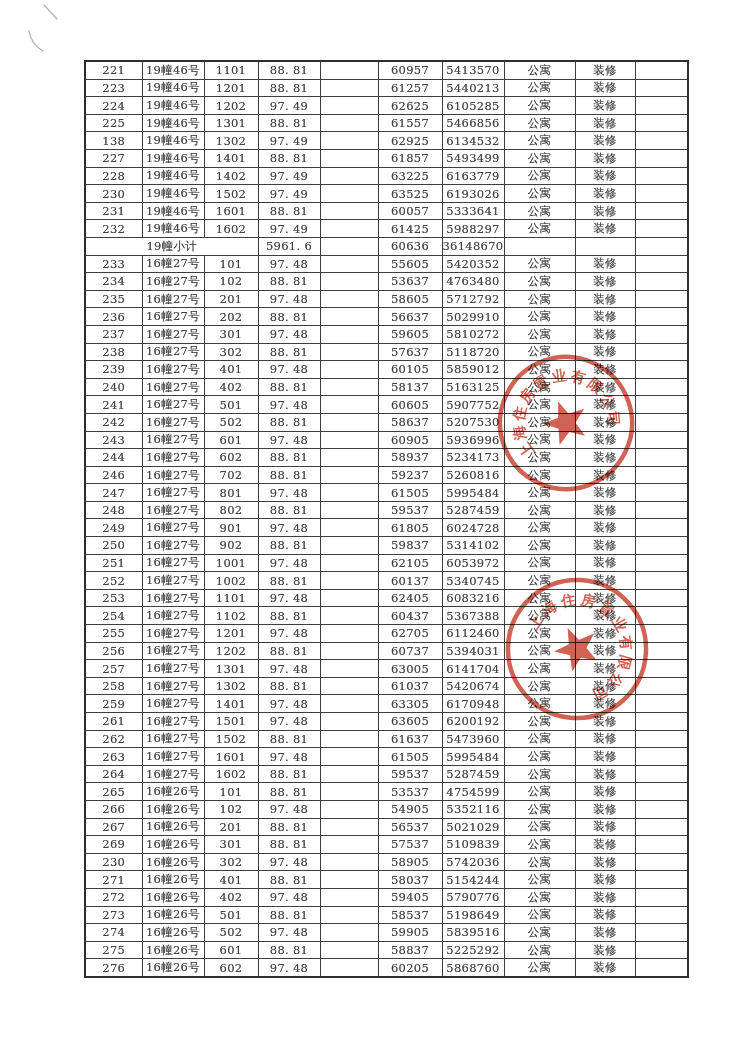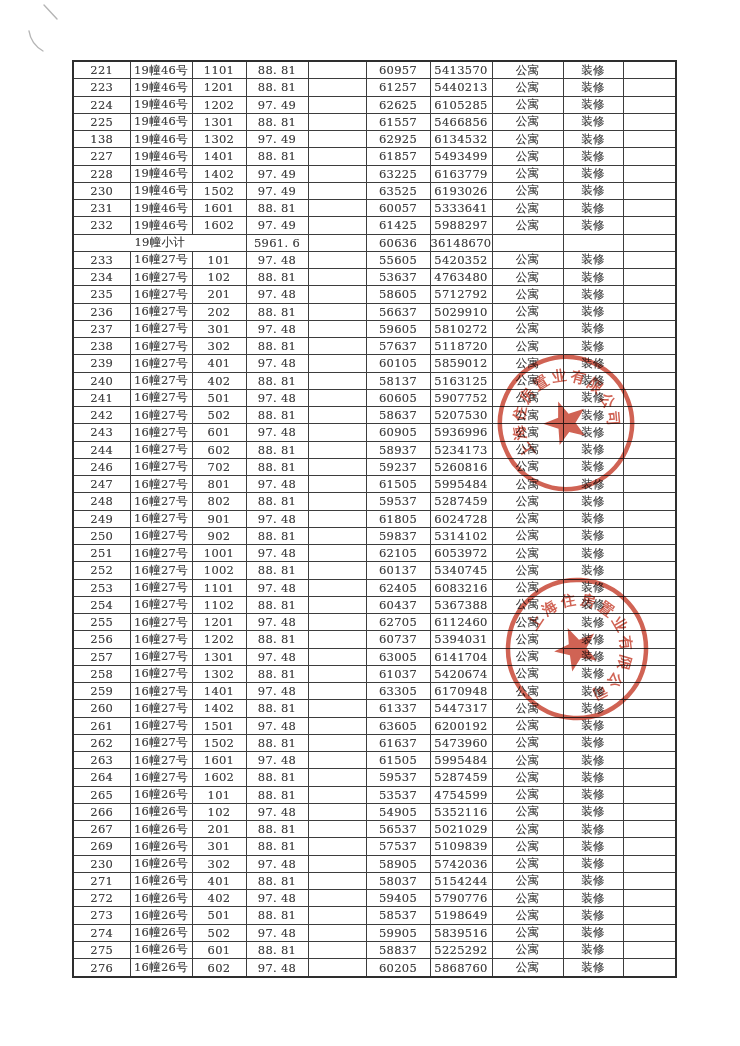--- a/index.html
+++ b/index.html
@@ -6,21 +6,21 @@
   .page{
     position:relative;
     width:740px;height:1046px;
     background:#ffffff;
     font-family:"DejaVu Serif","Liberation Serif",serif;
     overflow:hidden;
     margin:0 auto;
   }
   table.price-table{
     position:absolute;
-    left:72px;top:60px;
+    left:84px;top:60px;
     width:603px;height:918px;
     border-collapse:collapse;
     table-layout:fixed;
     border:2px solid #2e2e2e;
   }
   table.price-table td{
     border:1px solid #3d3d3d;
     text-align:center;
     vertical-align:middle;
     font-size:11.5px;
@@ -501,32 +501,20 @@
           <td>1401</td>
           <td>97. 48</td>
           <td></td>
           <td>63305</td>
           <td>6170948</td>
           <td>公寓</td>
           <td>装修</td>
           <td></td>
         </tr>
         <tr>
-          <td>260</td>
-          <td>16幢27号</td>
-          <td>1402</td>
-          <td>88. 81</td>
-          <td></td>
-          <td>61337</td>
-          <td>5447317</td>
-          <td>公寓</td>
-          <td>装修</td>
-          <td></td>
-        </tr>
-        <tr>
           <td>261</td>
           <td>16幢27号</td>
           <td>1501</td>
           <td>97. 48</td>
           <td></td>
           <td>63605</td>
           <td>6200192</td>
           <td>公寓</td>
           <td>装修</td>
           <td></td>

